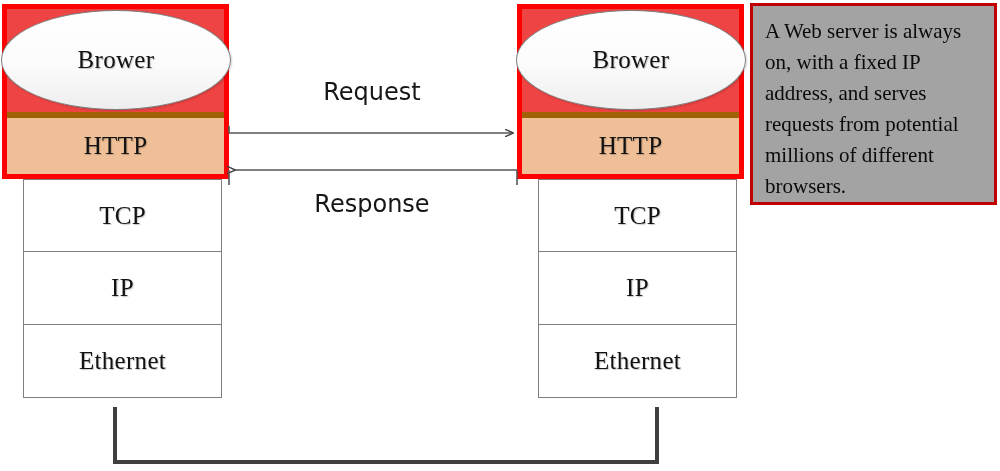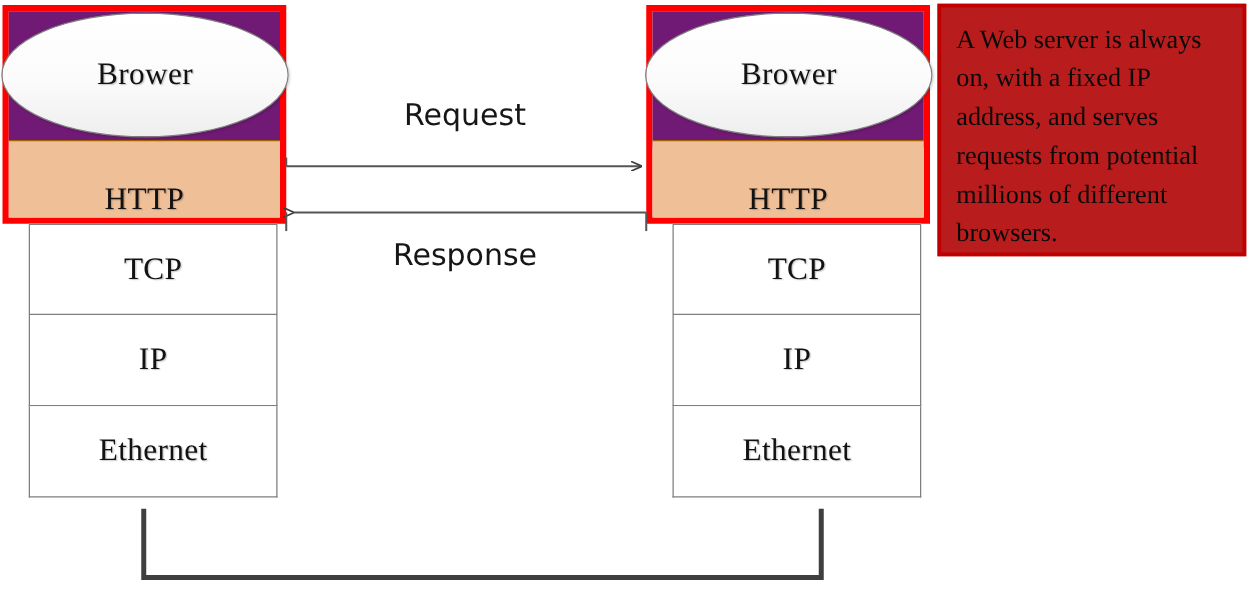--- a/index.html
+++ b/index.html
@@ -31,21 +31,21 @@
     position: relative;
     border: 5px solid #ff0000;
     box-sizing: border-box;
     height: 175px;
     background: #ffffff;
   }
 
   .node-cell {
     position: relative;
     height: 109px;
-    background: #701a75;
+    background: #ef4444;
   }
 
   .node-ellipse {
     position: absolute;
     left: -6px;
     top: 1px;
     width: 228px;
     height: 98px;
     border-radius: 50%;
     border: 1px solid #7f7f7f;
@@ -62,23 +62,23 @@
     letter-spacing: 0.3px;
   }
 
   .http-cell {
     position: absolute;
     left: 0;
     right: 0;
     bottom: 0;
     height: 62px;
     background: #efbf97;
-    border-top: 1px solid #a16207;
+    border-top: 6px solid #a16207;
     display: flex;
-    align-items: flex-end;
+    align-items: center;
     justify-content: center;
     box-sizing: border-box;
   }
   .http-label {
     font-size: 25px;
     color: #121212;
     text-shadow: 1px 1px 1px rgba(0,0,0,0.22);
     letter-spacing: 0.3px;
   }
 
@@ -135,21 +135,21 @@
 
   
   .annotation {
     position: absolute;
     left: 750px;
     top: 3px;
     width: 247px;
     height: 202px;
     box-sizing: border-box;
     border: 3px solid #c00000;
-    background: #b91c1c;
+    background: #a3a3a3;
     padding: 10px 8px 6px 12px;
   }
   .annotation-text {
     font-family: "Liberation Serif", serif;
     font-size: 21px;
     line-height: 31px;
     color: #0a0a0a;
   }
 </style>
 </head>

